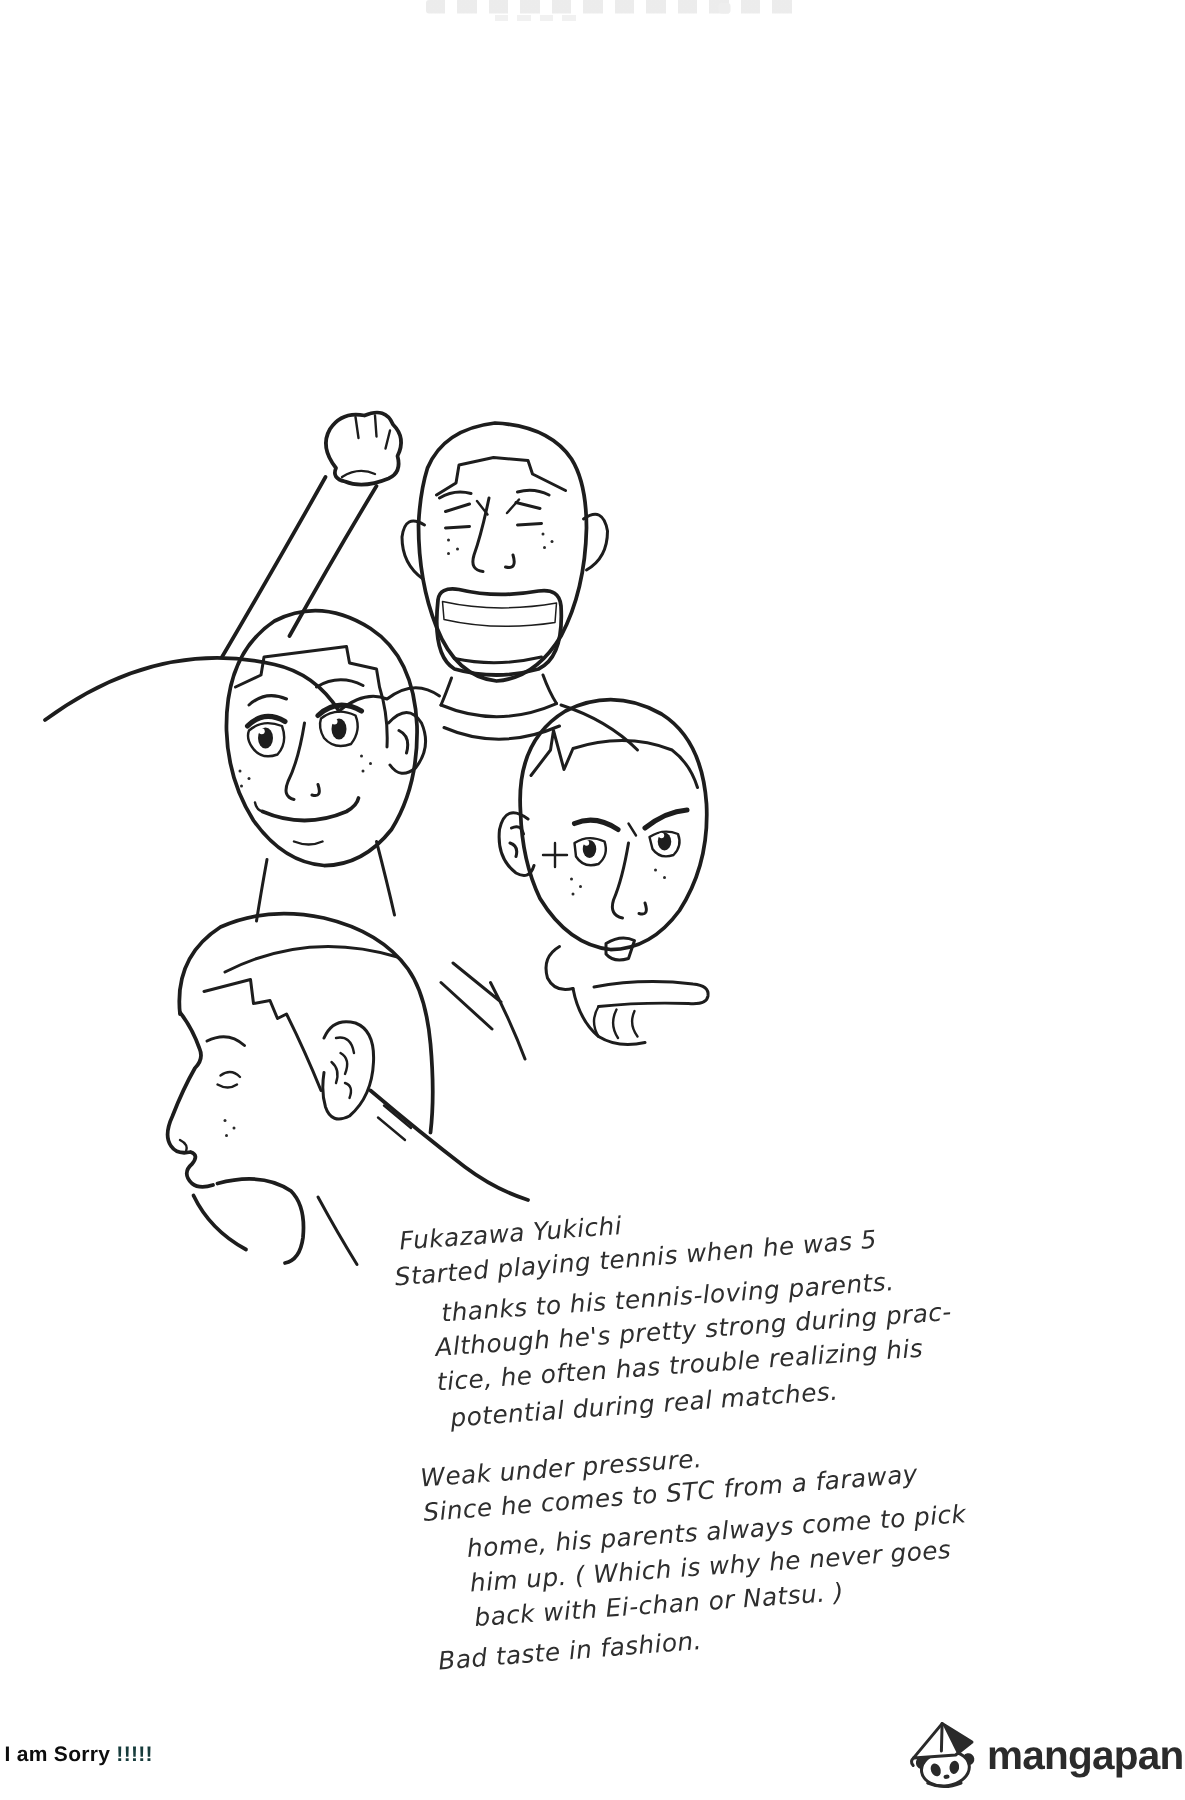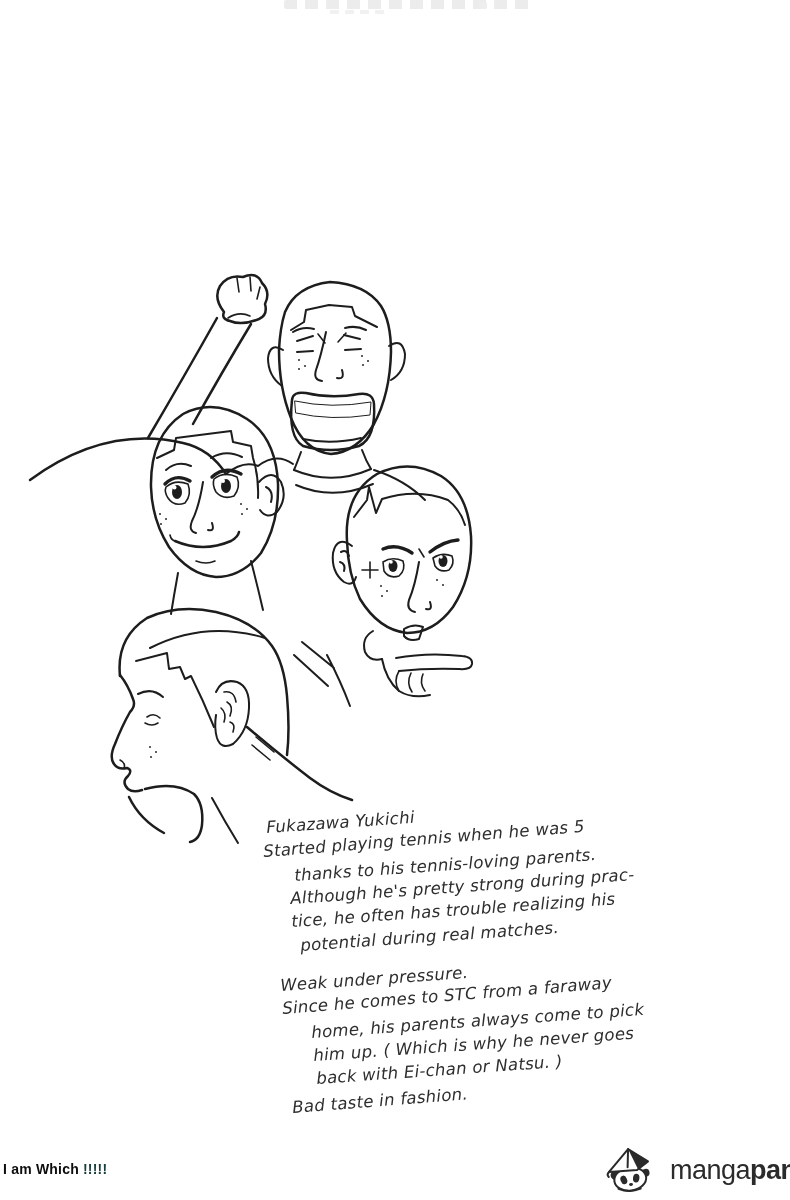--- a/index.html
+++ b/index.html
@@ -50,21 +50,21 @@
   .sorry{
     position:absolute;left:3px;top:1161px;
     font:bold 14px "Liberation Sans", sans-serif;color:#0d0d0d;letter-spacing:.2px;
   }
   .sorry .bangs{color:#173c3c;}
 
   
   .logo{position:absolute;left:604px;top:1144px;width:182px;height:52px;display:flex;align-items:center;}
   .logo-icon{width:52px;height:50px;flex:0 0 auto;}
   .logo-text{font-family:"Liberation Sans", sans-serif;font-size:27px;letter-spacing:-.5px;line-height:50px;margin-left:2px;}
-  .logo-text .light{font-weight:400;margin-left:12px;}
+  .logo-text .light{font-weight:700;}
   .logo-text .bold{font-weight:700;}
 </style>
 </head>
 <body>
 
 <div class="watermark"></div>
 <div class="watermark2"></div>
 <div class="watermark-dot"></div>
 
 <svg class="sketch" width="790" height="1200" viewBox="0 0 790 1200">
@@ -183,21 +183,21 @@
   <span class="hw l4">tice, he often has trouble realizing his</span>
   <span class="hw l5">potential during real matches.</span>
   <span class="hw l6">Weak under pressure.</span>
   <span class="hw l7">Since he comes to STC from a faraway</span>
   <span class="hw l8">home, his parents always come to pick</span>
   <span class="hw l9">him up. ( Which is why he never goes</span>
   <span class="hw l10">back with Ei-chan or Natsu. )</span>
   <span class="hw l11">Bad taste in fashion.</span>
 </div>
 
-<div class="sorry"><span>I am Which</span><span class="bangs"> !!!!!</span></div>
+<div class="sorry"><span>I am Sorry</span><span class="bangs"> !!!!!</span></div>
 
 <div class="logo">
   <svg class="logo-icon" viewBox="0 0 52 50">
     <g transform="rotate(-8 26 25)" fill="none" stroke="#2a2a2a" stroke-width="2" stroke-linejoin="round" stroke-linecap="round">
       <circle cx="10.5" cy="28" r="4.5" fill="#2a2a2a" stroke="none"></circle>
       <circle cx="41" cy="30" r="4" fill="#2a2a2a" stroke="none"></circle>
       <ellipse cx="25" cy="34" rx="16" ry="11.5" fill="#ffffff"></ellipse>
       <path d="M 5 24 L 27 4 L 45 19 L 33 26 Z" fill="#ffffff"></path>
       <path d="M 27 4 L 45 19 L 34 25 Z" fill="#2a2a2a" stroke="none"></path>
       <path d="M 27 4 L 24 22"></path>

